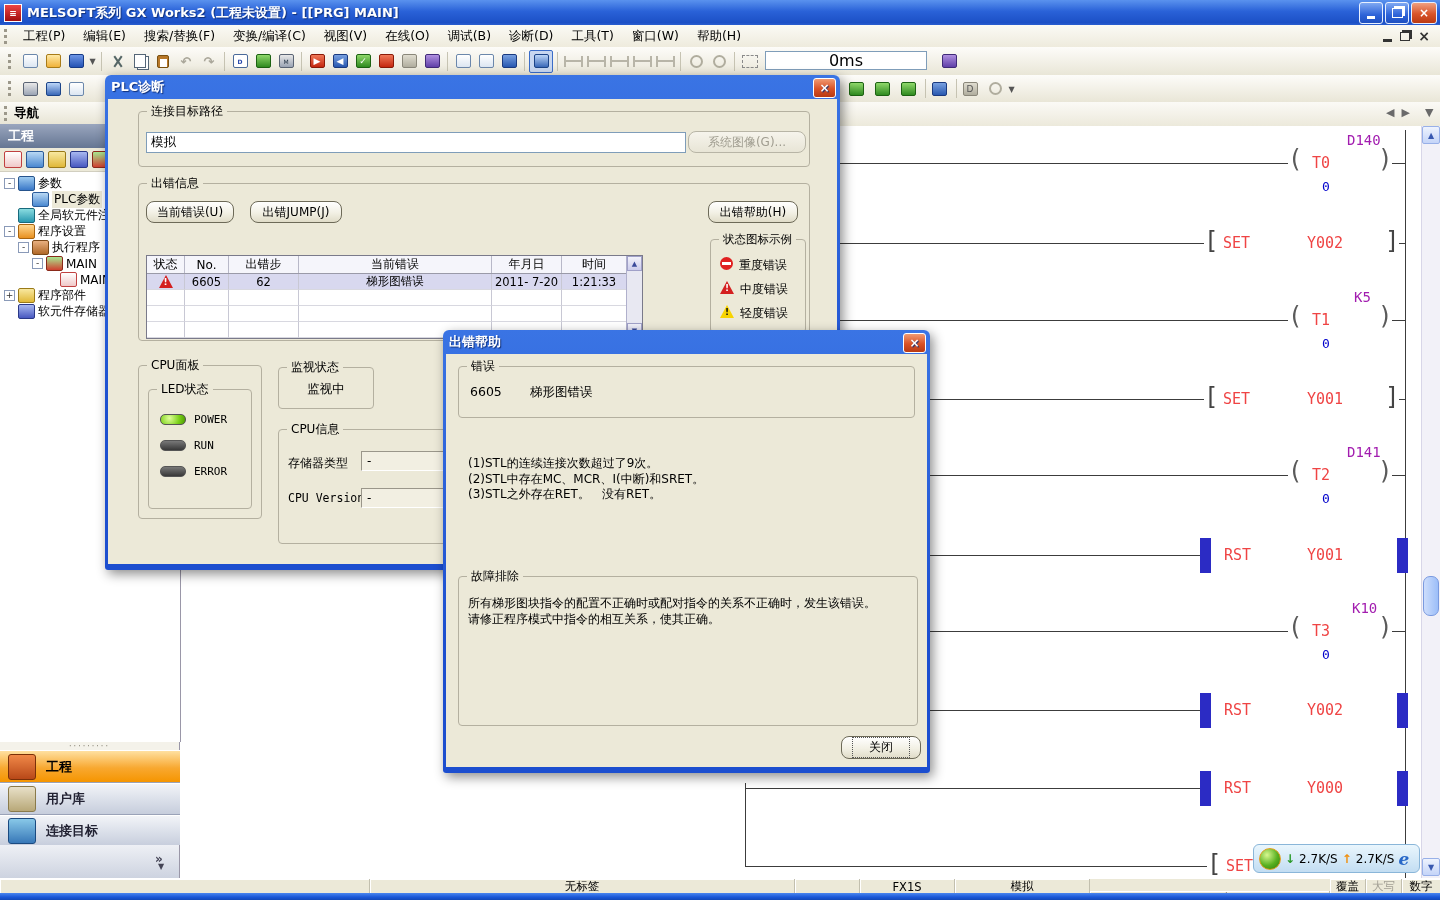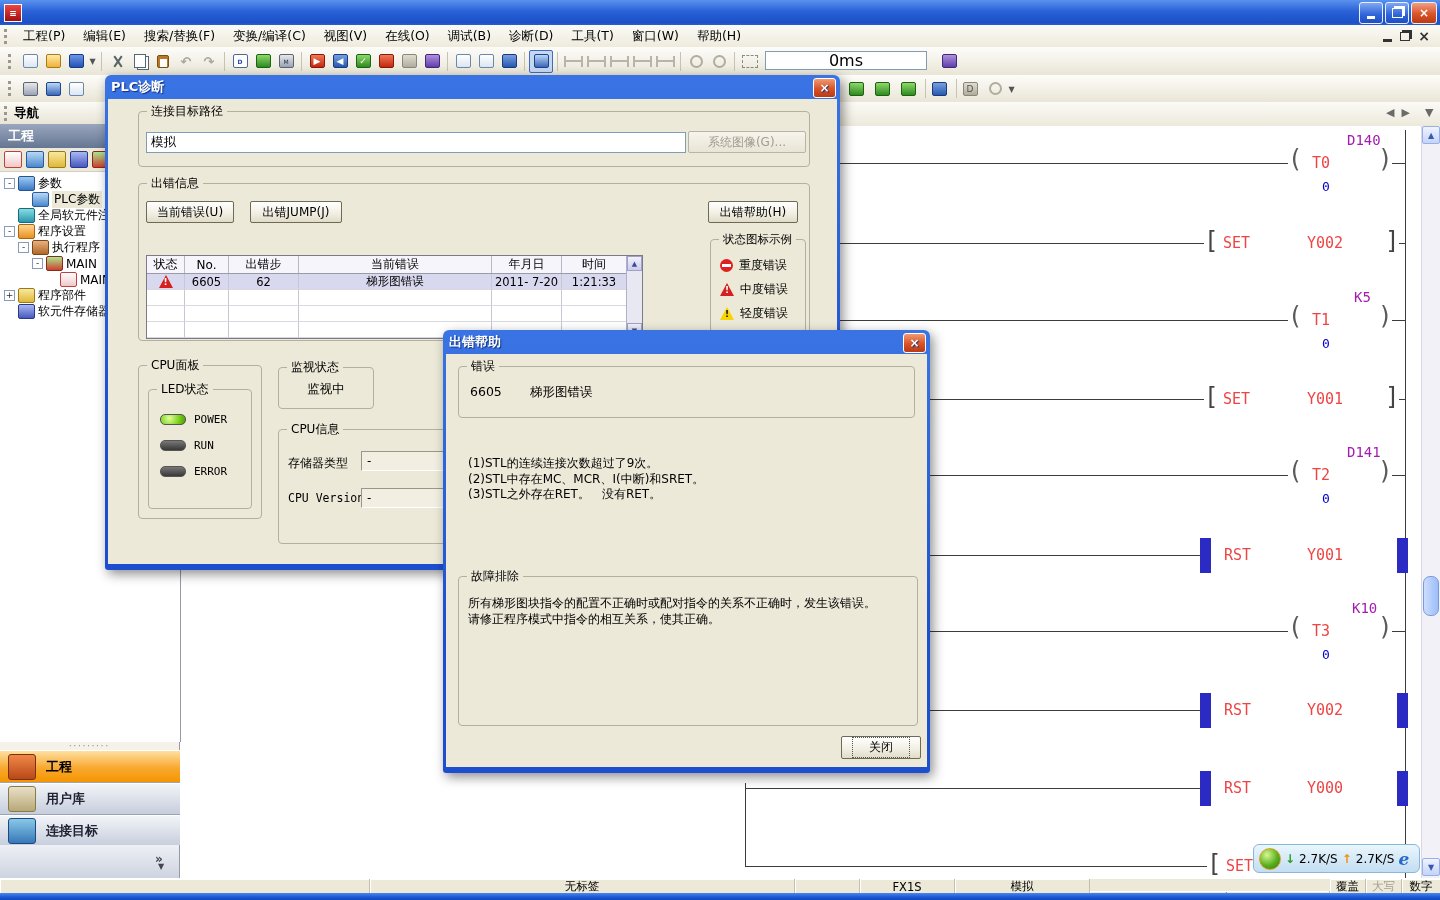--- a/index.html
+++ b/index.html
@@ -122,21 +122,21 @@
        background:linear-gradient(#3a74e4,#1c4ecf 70%);box-shadow:3px 4px 12px rgba(0,0,0,.45);}
   .dlg-title{height:24px;display:flex;align-items:center;color:#fff;font-weight:bold;font-size:13px;padding:0 3px;
              text-shadow:1px 1px 1px #10307a;position:relative;}
   .dclose{position:absolute;top:3px;right:1px;width:21px;height:18px;border-radius:3px;border:1px solid #fff;
           background:linear-gradient(#f09a72,#d95226 55%,#b83a14);color:#fff;font-weight:bold;font-size:12px;
           display:flex;align-items:center;justify-content:center;line-height:1;}
   .dlg-body{position:relative;background:#ece9d8;}
   .grp{position:absolute;border:1px solid #b4b0a0;border-radius:4px;box-sizing:border-box;}
   .glabel{position:absolute;top:-8px;left:8px;background:#ece9d8;padding:0 4px;font-size:12px;line-height:14px;}
   .xbtn{position:absolute;display:flex;align-items:center;justify-content:center;font-size:12px;box-sizing:border-box;
-        background:linear-gradient(#ffffff,#f2f0e4 55%,#e0dcc8);border:1px solid #6d6a58;border-radius:2px;}
+        background:linear-gradient(#ffffff,#f2f0e4 55%,#e0dcc8);border:1px solid #6d6a58;border-radius:8px;}
   .xbtn.dis{color:#a09d90;border-color:#b8b5a6;background:linear-gradient(#f6f4ec,#e8e5d6);}
   .xinput{position:absolute;background:#fff;border:1px solid #7f9db9;display:flex;align-items:center;
           padding:0 4px;font-size:12.5px;box-sizing:border-box;}
   .field{position:absolute;background:#f2efe2;border:1px solid;border-color:#9a968a #fff #fff #9a968a;
          display:flex;align-items:center;padding:0 5px;font-size:12px;box-sizing:border-box;}
   .focusdot{border:1px dotted #555;padding:1px 16px;}
   
   .etable{position:absolute;background:#fff;border:1px solid #7a7a8a;box-sizing:border-box;}
   .thead{display:flex;height:17px;background:#f5f5fb;border-bottom:1px solid #9a9aa8;}
   .thead .tc{border-right:1px solid #b8b8c8;display:flex;align-items:center;justify-content:center;font-size:12px;box-sizing:border-box;}
@@ -148,21 +148,21 @@
   .tsa{position:absolute;left:0;width:15px;height:15px;background:linear-gradient(#f2f2fa,#ccccec);border:1px solid #a0a0c8;
        box-sizing:border-box;display:flex;align-items:center;justify-content:center;font-size:7px;color:#3a4a9a;}
   
   .sico-c{width:13px;height:13px;border-radius:50%;background:#e02020;position:relative;flex:0 0 auto;}
   .sico-c::after{content:"";position:absolute;left:2px;top:5px;width:9px;height:3px;background:#fff;}
   .tri{position:relative;width:14px;height:13px;flex:0 0 auto;}
   .tri::before{content:"";position:absolute;left:0;top:0;border-left:7px solid transparent;border-right:7px solid transparent;border-bottom:13px solid #d42020;}
   .tri::after{content:"!";position:absolute;left:5px;top:2px;font-size:9px;font-weight:bold;color:#fff;}
   .tri.yel::before{border-bottom-color:#f8d400;}
   .tri.yel::after{color:#111;}
-  .legend-item{position:absolute;display:flex;align-items:center;gap:6px;font-size:12px;}
+  .legend-item{position:absolute;display:flex;align-items:flex-start;gap:6px;font-size:12px;}
   
   .led{width:26px;height:11px;border-radius:5px;border:1px solid #555;box-sizing:border-box;}
   .led.on{background:radial-gradient(circle at 35% 35%,#e0ff9a,#7ad018 60%,#4a9800);}
   .led.off{background:linear-gradient(#787878,#383838);}
   .ledrow{position:absolute;display:flex;align-items:center;gap:8px;font-size:11px;font-family:"DejaVu Sans Mono",monospace;}
   
   .statusbar{position:absolute;left:0;top:878px;width:1440px;height:15px;background:#ece9d8;border-top:1px solid #fff;
              display:flex;font-size:11.5px;}
   .sseg{border-right:1px solid #c2bfae;box-shadow:inset 1px 1px 0 #fff;display:flex;align-items:center;
         justify-content:center;box-sizing:border-box;height:15px;}
@@ -175,20 +175,21 @@
        border:1px solid #e0a020;flex:0 0 auto;}
   .iee{font-family:"DejaVu Serif","Liberation Serif",serif;font-style:italic;font-weight:bold;font-size:17px;color:#2868c8;}
 </style>
 </head>
 <body>
 
 <div id="screen">
 
   <div class="titlebar">
     <div class="appicon">≡</div>
+    <span class="title-text">MELSOFT系列 GX Works2 (工程未设置) - [[PRG] MAIN]</span>
     <div style="margin-left:auto;display:flex;padding-right:3px;">
       <div class="winbtn">
           <span class="min-glyph"></span>
         </div>
       <div class="winbtn">
           <span class="restore-glyph"></span>
         </div>
       <div class="winbtn close">×</div>
     </div>
   </div>

